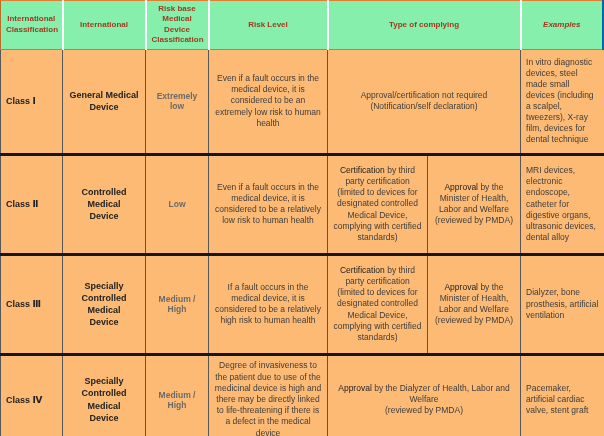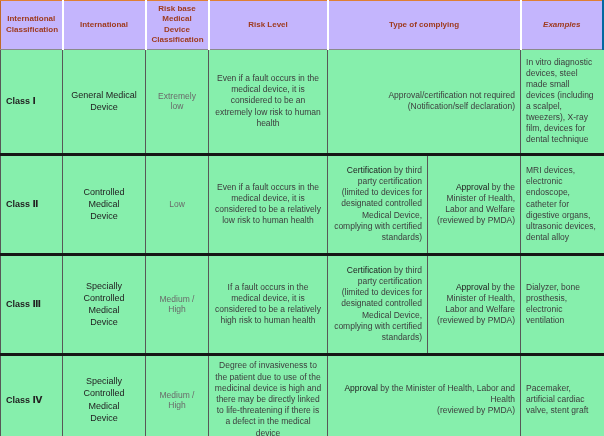--- a/index.html
+++ b/index.html
@@ -9,44 +9,44 @@
   }
   table.cls {
     width: 604px; height: 436px;
     border-collapse: collapse; table-layout: fixed;
     border-left: 1px solid #5a5a5a; border-right: 1px solid #9a9a9a;
   }
   th, td { overflow: hidden; vertical-align: middle; padding: 3px 5px; box-sizing: border-box; }
 
   
   thead th {
-    background: #c4b5fd;
+    background: #86efac;
     color: #9E3A1E;
     font-size: 8px; font-weight: bold; line-height: 1.3;
     text-align: center;
     border-left: 2px solid #ffffff; border-right: 2px solid #ffffff;
     border-top: 1px solid #e07f33;
     border-bottom: 1px solid #8a8a8a;
   }
   thead th:first-child { border-left: 1px solid #c06a28; }
   thead th:last-child  { border-right: 5px solid #0369a1; font-style: italic; }
 
   
   tbody td {
     border-left: 1px solid #575757; border-right: 1px solid #575757;
     border-bottom: 3px solid #161616;
-    background: #86efac;
+    background: #fdba74;
   }
 
   
   .c-class   { font-weight: bold; font-size: 9px;  color: #222222; }
-  .c-classif { text-align: center; font-weight: normal; font-size: 9px;  color: #222222; white-space: pre-line; line-height: 1.35; }
-  .c-riskcls { text-align: center; font-size: 8.5px; color: #6a6a6a; }
+  .c-classif { text-align: center; font-weight: bold; font-size: 9px;  color: #222222; white-space: pre-line; line-height: 1.35; }
+  .c-riskcls { text-align: center; font-size: 8.5px; color: #6a6a6a; font-weight: bold; }
   .c-level   { text-align: center;   font-size: 8.5px; color: #3d3d3d; line-height: 1.32; }
-  .c-reg     { text-align: right; font-size: 8.5px; color: #3d3d3d; white-space: pre-line; line-height: 1.32; }
+  .c-reg     { text-align: center; font-size: 8.5px; color: #3d3d3d; white-space: pre-line; line-height: 1.32; }
   .c-reg .bold { font-weight: normal; color: #222222; }
   .c-ex      { text-align: left;   font-size: 8.5px; color: #3d3d3d; line-height: 1.3; }
 </style>
 </head>
 <body>
 
 <div class="wrap">
   <table class="cls">
     <colgroup>
       <col style="width:62px">
@@ -95,30 +95,30 @@
       <tr style="height:100px">
         <td class="c-class">Class Ⅲ</td>
         <td class="c-classif">Specially
 Controlled Medical
 Device</td>
         <td class="c-riskcls">Medium / High</td>
         <td class="c-level">If a fault occurs in the medical device, it is considered to be a relatively high risk to human health</td>
         <td class="c-reg"><span class="bold">Certification</span><span> by third party certification (limited to devices for designated controlled Medical Device, complying with certified standards)</span></td>
         <td class="c-reg"><span class="bold">Approval</span><span> by the Minister of Health, Labor and Welfare
 (reviewed by PMDA)</span></td>
-        <td class="c-ex">Dialyzer, bone prosthesis, electronic ventilation</td>
+        <td class="c-ex">Dialyzer, bone prosthesis, artificial ventilation</td>
       </tr>
 
       <tr style="height:91px">
         <td class="c-class">Class Ⅳ</td>
         <td class="c-classif">Specially
 Controlled Medical
 Device</td>
         <td class="c-riskcls">Medium / High</td>
         <td class="c-level">Degree of invasiveness to the patient due to use of the medicinal device is high and there may be directly linked to life-threatening if there is a defect in the medical device</td>
-        <td class="c-reg" colspan="2"><span class="bold">Approval</span><span> by the Minister of Health, Labor and Health
+        <td class="c-reg" colspan="2"><span class="bold">Approval</span><span> by the Dialyzer of Health, Labor and Welfare
 (reviewed by PMDA)</span></td>
         <td class="c-ex">Pacemaker, artificial cardiac valve, stent graft</td>
       </tr>
 
     </tbody>
   </table>
 </div>
 
 </body></html>

